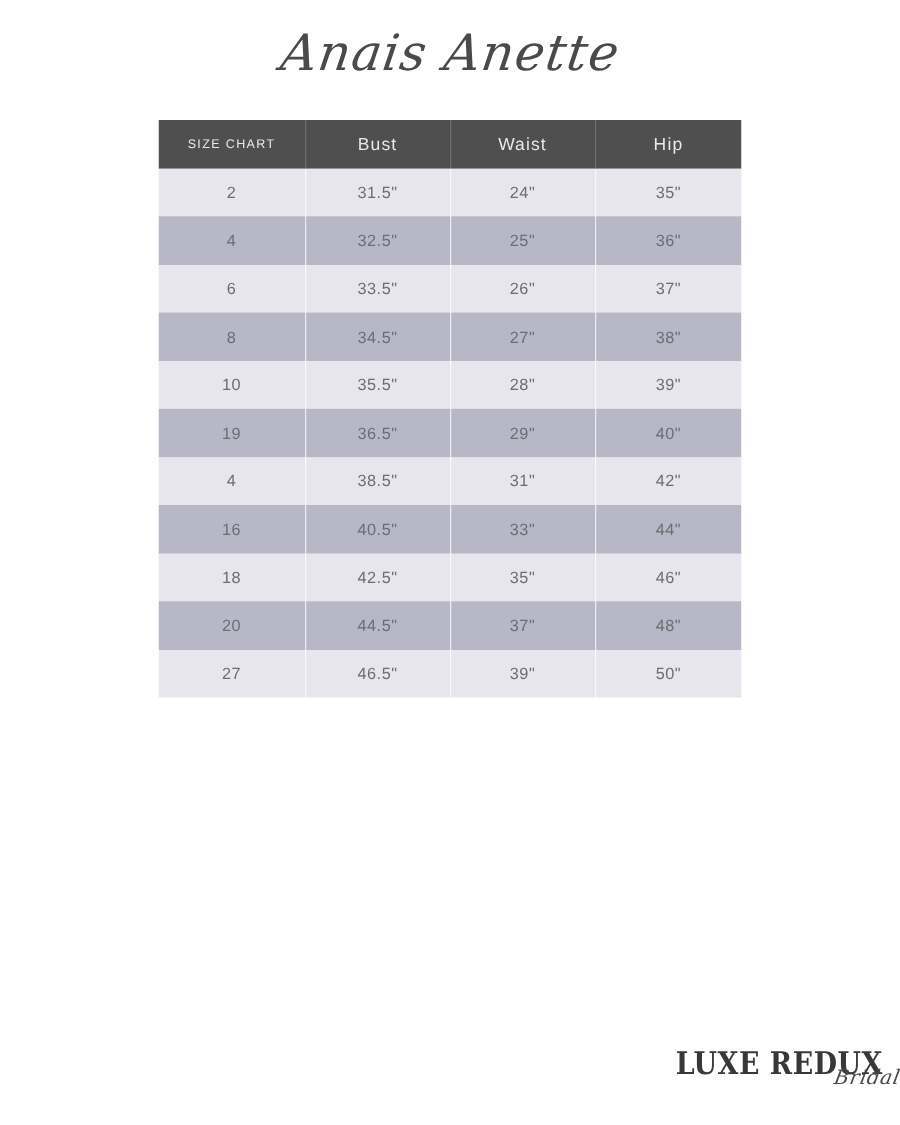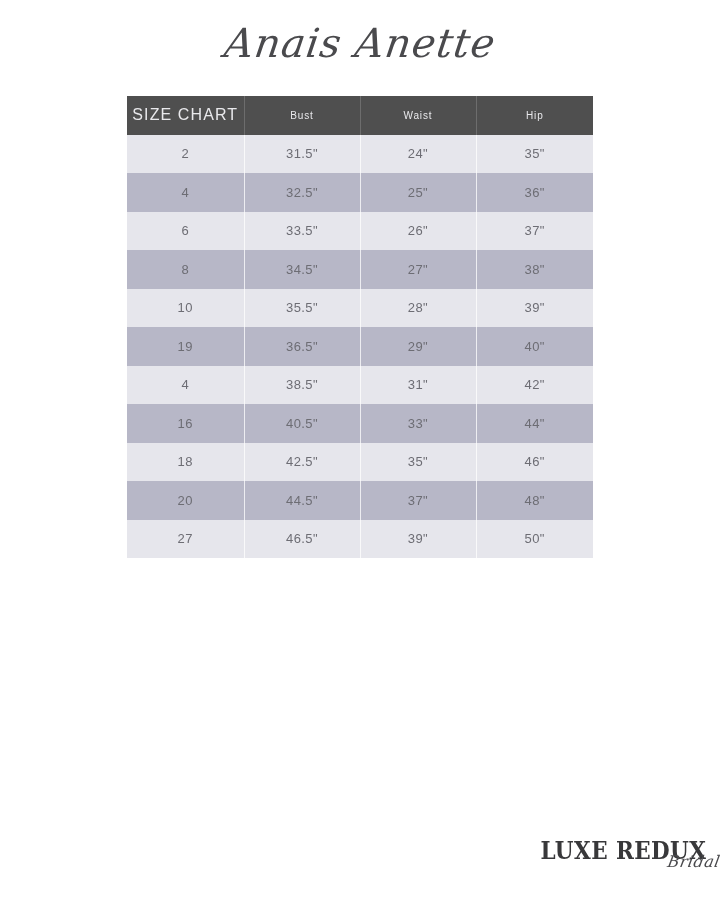--- a/index.html
+++ b/index.html
@@ -60,27 +60,27 @@
     vertical-align: middle;
     font-size: 13px;
     font-weight: 400;
     letter-spacing: 0.4px;
     padding: 0;
     box-sizing: border-box;
   }
   .chart-table thead th {
     background: #4f4f4f;
     color: #e9e9ec;
-    font-size: 10px;
+    font-size: 14px;
     letter-spacing: 0.9px;
     border-right: 1px solid #6d6d6d;
   }
   .chart-table thead th:last-child { border-right: none; }
   .chart-table thead th.size-head {
-    font-size: 16px;
+    font-size: 10px;
     letter-spacing: 1.1px;
   }
 
   .chart-table tbody td {
     color: #6d6d74;
     border-right: 1px solid rgba(255,255,255,0.75);
   }
   .chart-table tbody td:last-child { border-right: none; }
 
   .chart-table tbody tr.row-light td { background: #e6e6ec; }

